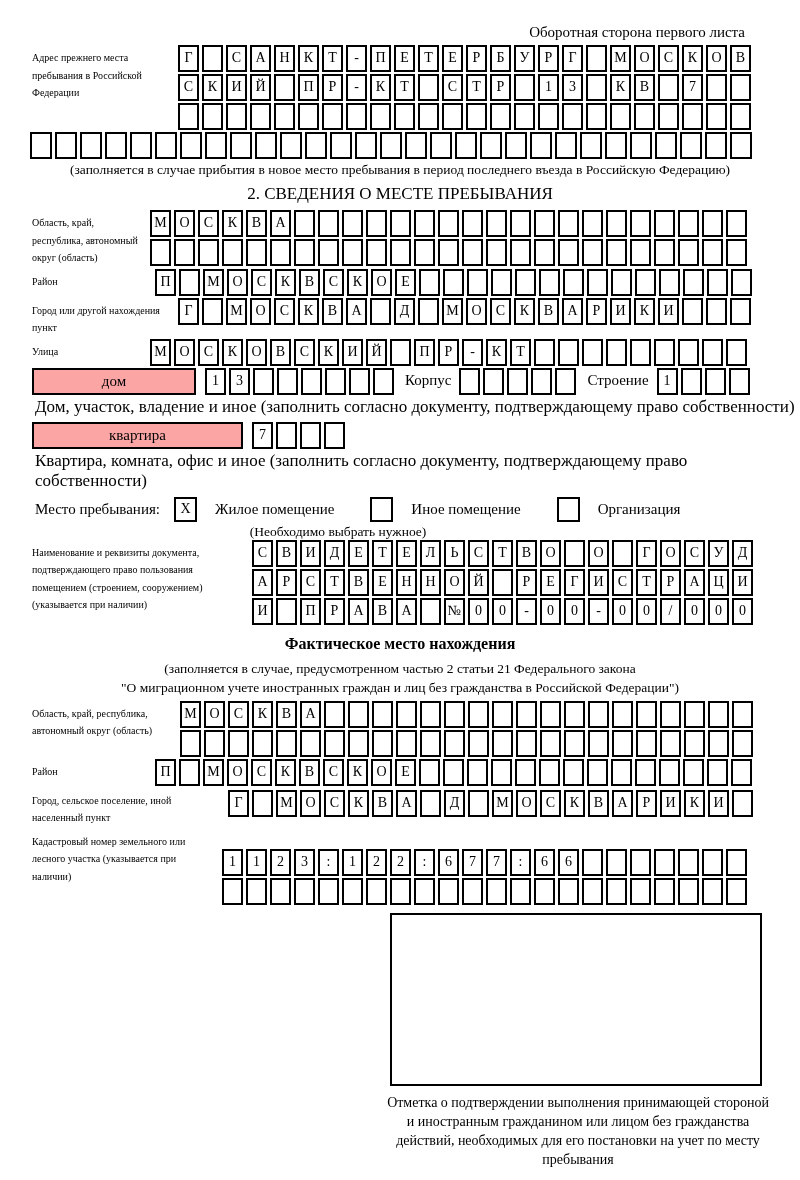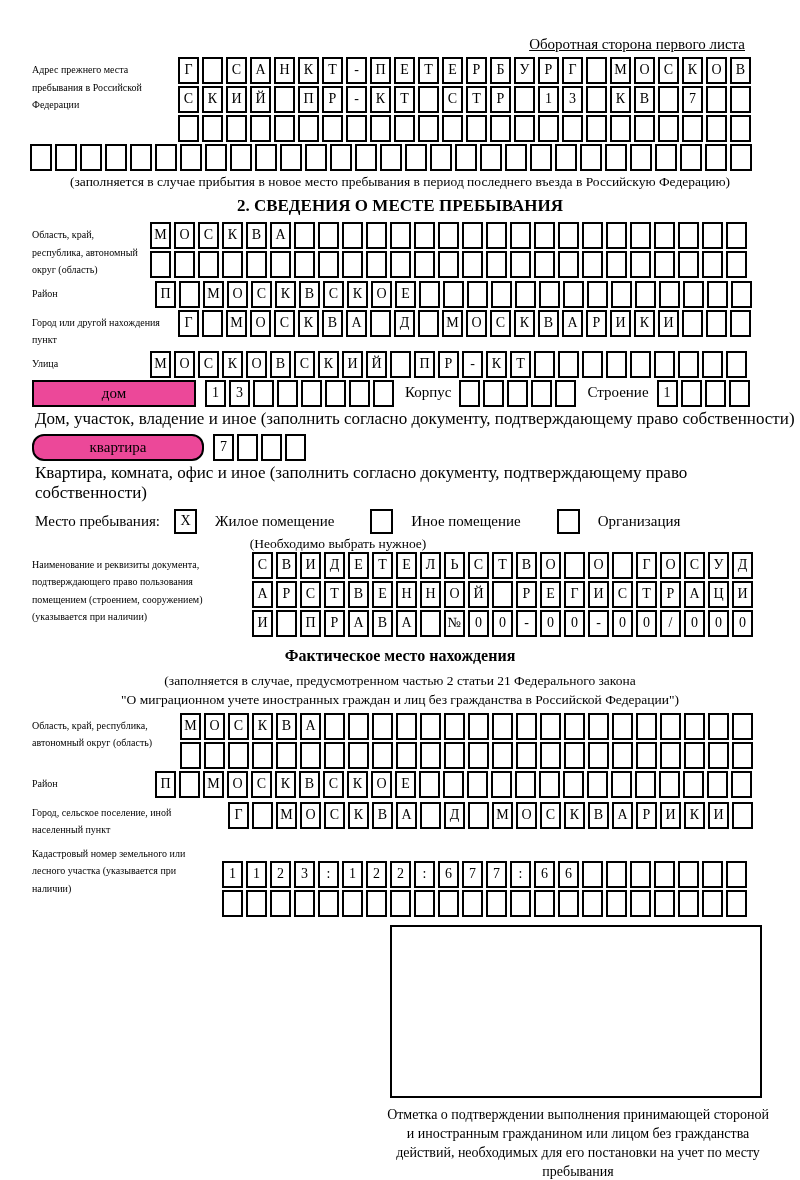--- a/index.html
+++ b/index.html
@@ -2,47 +2,47 @@
 <html><head>
 <meta charset="utf-8">
 <style>
   * { margin:0; padding:0; box-sizing:border-box; }
   html,body { background:#fff; }
   body {
     width:800px; height:1180px; overflow:hidden;
     font-family:"Liberation Serif", serif; color:#000;
     position:relative;
   }
-  .hdr-note { text-align:right; padding:36px 55px 0 0; font-size:15px;text-decoration:underline; }
+  .hdr-note { text-align:right; padding:24px 55px 0 0; font-size:15px; }
 
   .rowgroup { display:flex; align-items:flex-start; margin:0 0 2px 32px; }
   .lbl { font-size:10px; line-height:17.5px; flex-shrink:0; padding-top:4px; padding-right:6px; }
   .rows { display:flex; flex-direction:column; gap:2px; }
   .cellrow { display:flex; }
   .cell {
     flex:0 0 21px; width:21px; height:27px; border:2px solid #000;
     margin-right:3px; text-align:center; font-size:14px; line-height:22px;
     font-family:"Liberation Serif", serif; background:#fff;
   }
   .wide .cell { flex:0 0 22px; width:22px; }
 
   .w146 { width:146px; } .w118 { width:118px; } .w123 { width:123px; }
   .w196 { width:196px; } .w220 { width:220px; } .w148 { width:148px; }
   .w190 { width:190px; }
 
   .caption-c { text-align:center; font-size:13.5px; margin:3px 10px 5px 10px; }
   .caption-l { text-align:left; font-size:17px; margin:2px 0 5px 35px; }
-  .sec-title { text-align:center; font-weight:bold; font-size:17px; margin:6px 0 6px 0; }
+  .sec-title { text-align:center; font-weight:normal; font-size:17px; margin:6px 0 6px 0; }
   .sub-title { text-align:center; font-weight:bold; font-size:16px; margin:10px 0 8px 0; }
 
   .boxfield {
     height:27px; border:2px solid #000; text-align:center;
-    font-size:15px; line-height:22px; margin-right:9px; flex-shrink:0; background:#ec4899;
+    font-size:15px; line-height:22px; margin-right:9px; flex-shrink:0; background:#fca5a5;
   }
-  .hbox { width:164px; } .kbox { width:172px;border-radius:12px; }
+  .hbox { width:164px; } .kbox { width:211px; }
   .inline-lbl { font-size:15px; line-height:24px; padding:0 8px; white-space:nowrap; }
 
   .chk-row { display:flex; align-items:center; margin:6px 0 0 35px; }
   .chk-row .t { font-size:15px; }
   .chk {
     width:23px; height:25px; border:2px solid #000; margin-left:14px;
     text-align:center; font-size:14px; line-height:20px; flex-shrink:0; background:#fff;
   }
   .chk-lbl { font-size:15px; margin-left:18px; margin-right:22px; white-space:nowrap; }
   .chk-note { font-size:13.5px; text-align:center; width:600px; margin:2px 0 0 38px; }

